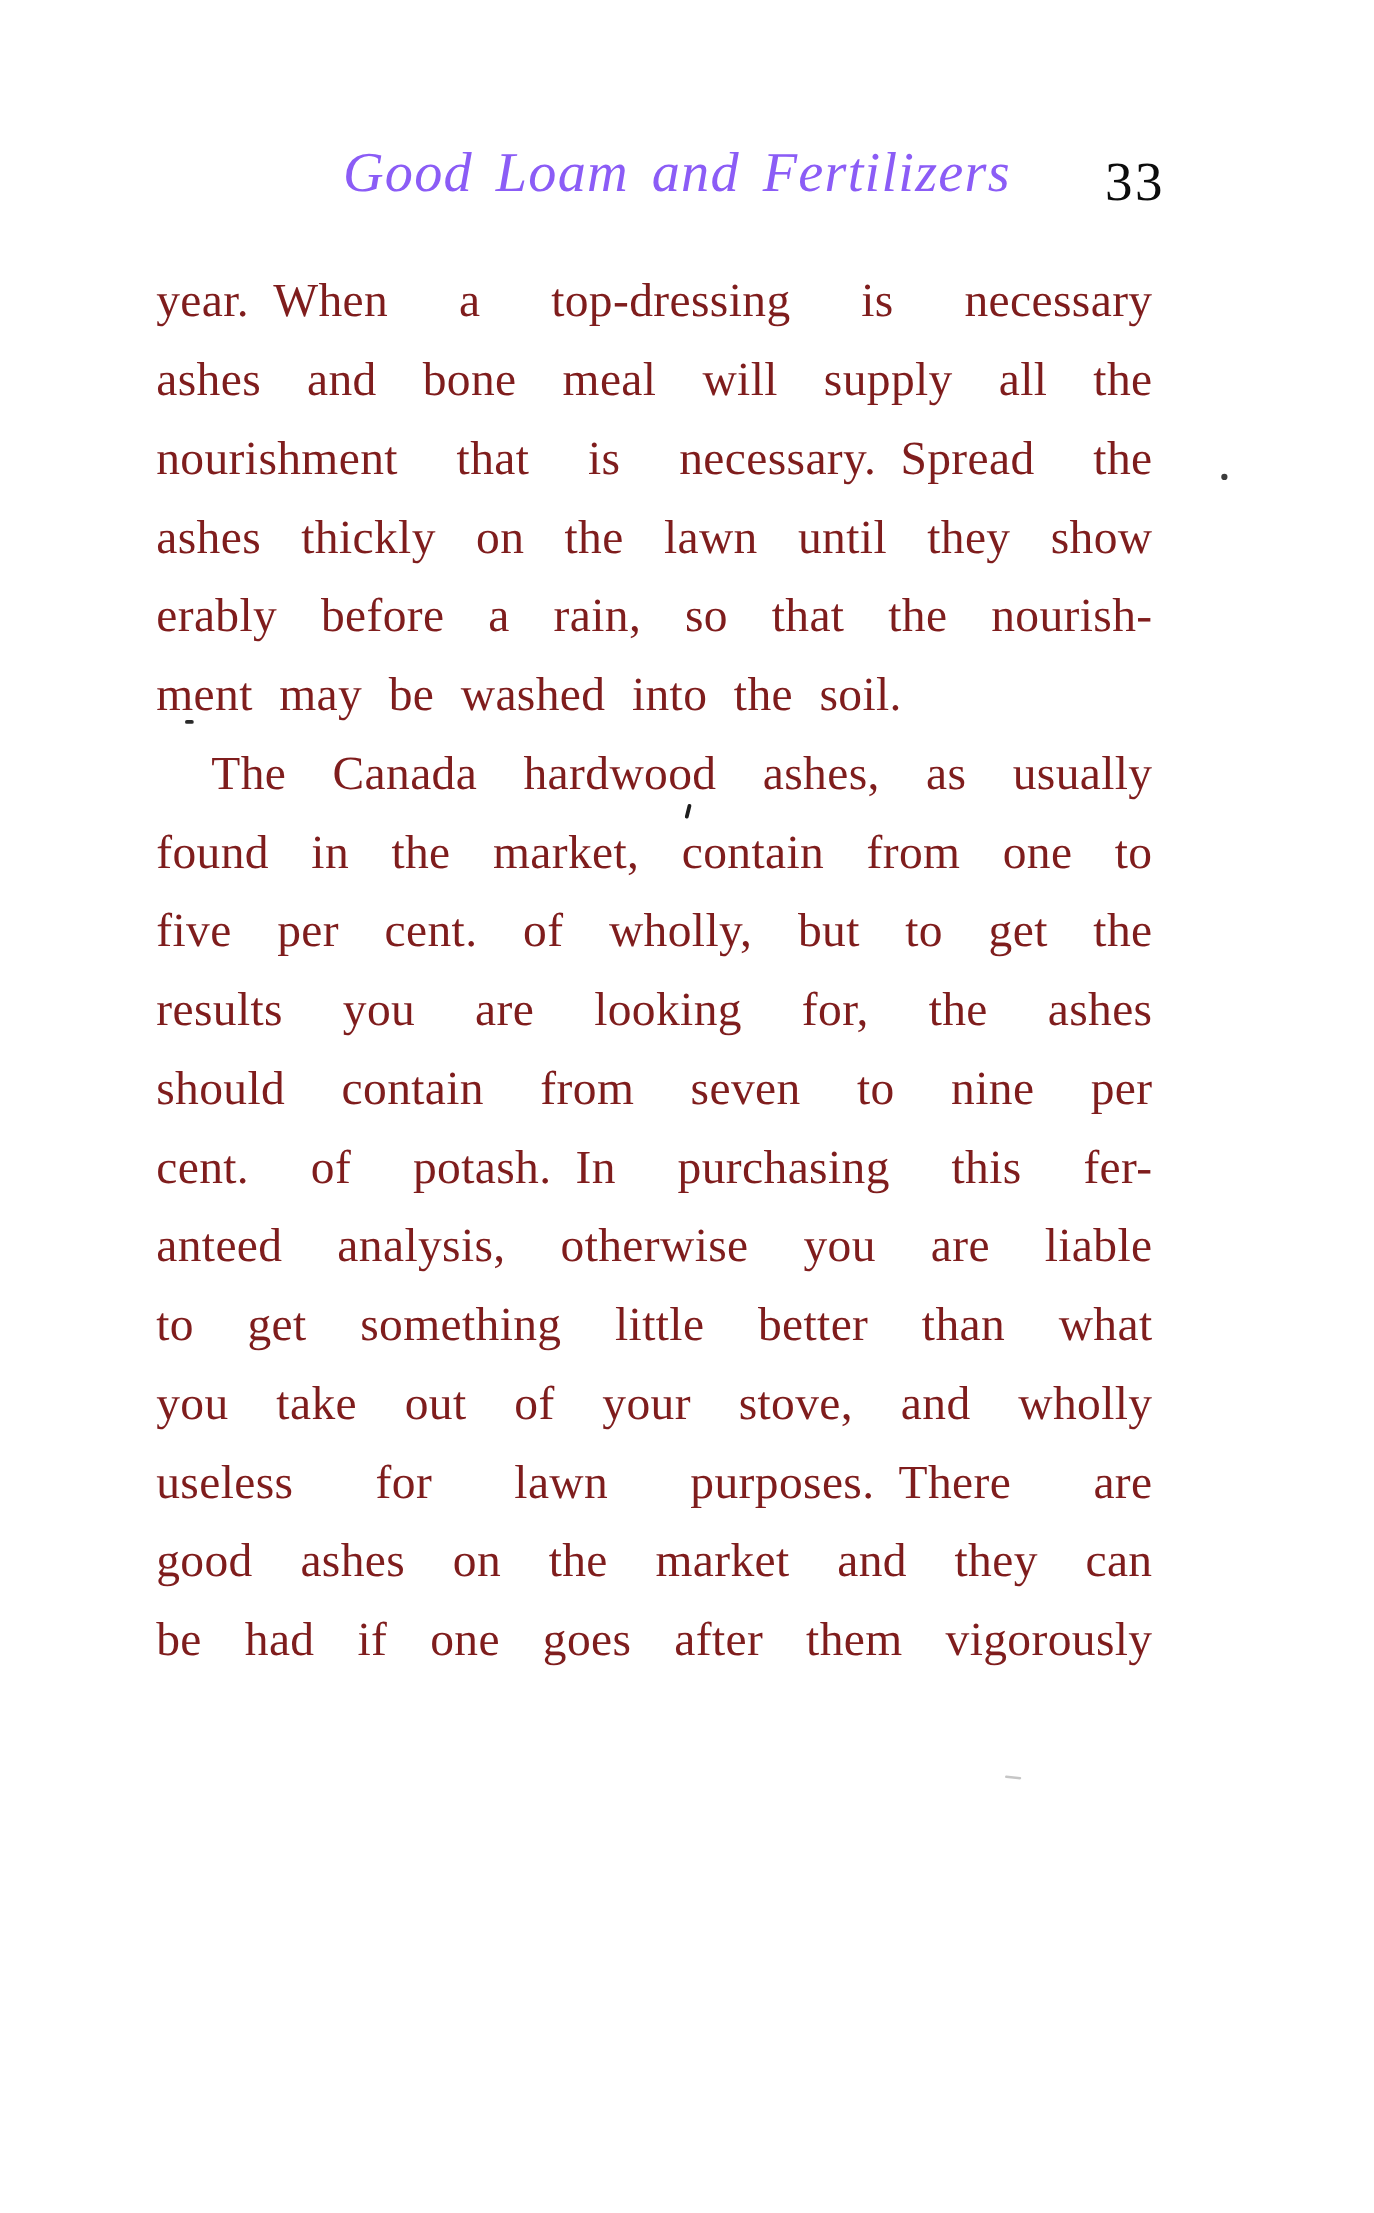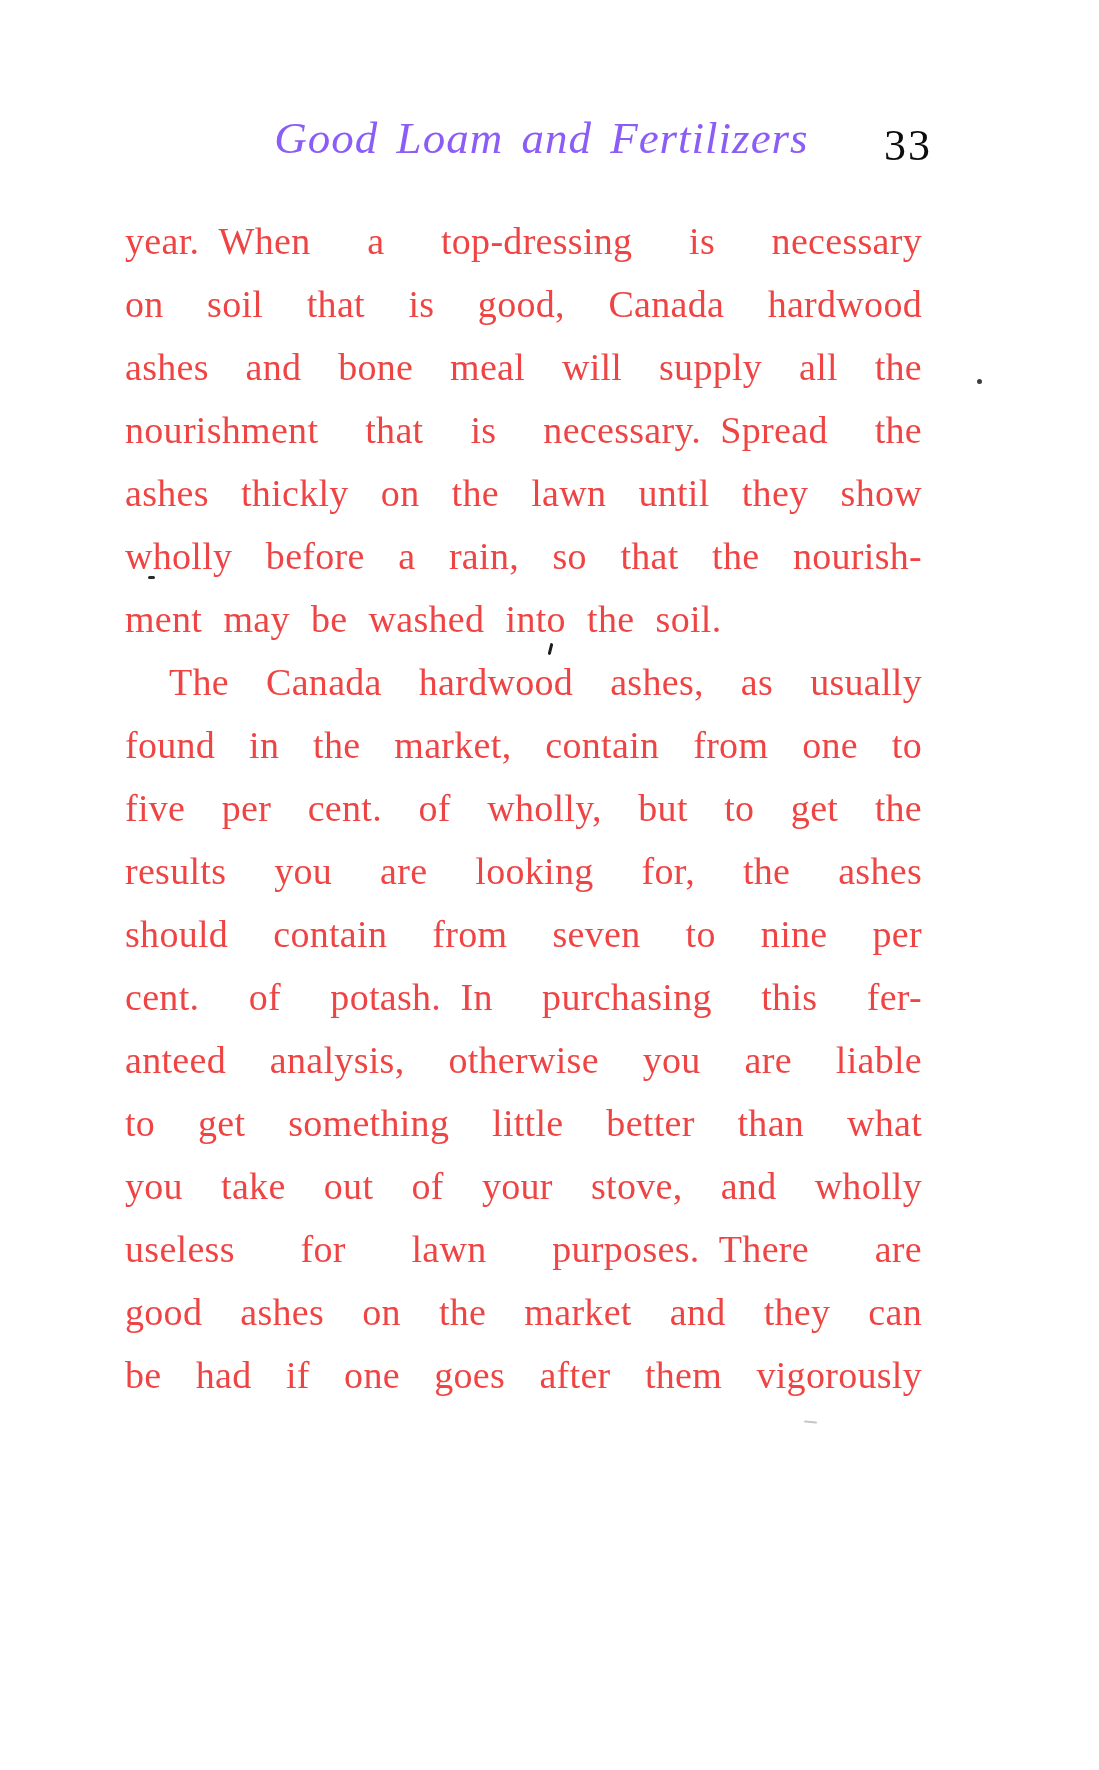--- a/index.html
+++ b/index.html
@@ -54,21 +54,21 @@
   .line {
     height: 63px;
     line-height: 63px;
     font-size: 38px;
     letter-spacing: 0.3px;
     word-spacing: 0.04em;
     text-align: justify;
     text-align-last: justify;
     overflow: visible;
     white-space: normal;
-    color: #ef4444;
+    color: #7f1d1d;
   }
   .line.para-end {
     text-align: right;
     text-align-last: left;
     word-spacing: 0.3em;
   }
   .line.indent {
     padding-left: 44px;
     box-sizing: border-box;
   }
@@ -104,25 +104,24 @@
 </head>
 <body>
 
 <div class="page-header">
   <div class="running-title">Good Loam and Fertilizers</div>
   <div class="page-number">33</div>
 </div>
 
 <div class="text-block">
   <div class="line">year. When a top-dressing is necessary</div>
-  <div class="line">on soil that is good, Canada hardwood</div>
   <div class="line">ashes and bone meal will supply all the</div>
   <div class="line">nourishment that is necessary. Spread the</div>
   <div class="line">ashes thickly on the lawn until they show</div>
-  <div class="line">wholly before a rain, so that the nourish-</div>
+  <div class="line">erably before a rain, so that the nourish-</div>
   <div class="line para-end">ment may be washed into the soil.</div>
   <div class="line indent">The Canada hardwood ashes, as usually</div>
   <div class="line">found in the market, contain from one to</div>
   <div class="line">five per cent. of wholly, but to get the</div>
   <div class="line">results you are looking for, the ashes</div>
   <div class="line">should contain from seven to nine per</div>
   <div class="line">cent. of potash. In purchasing this fer-</div>
   <div class="line">anteed analysis, otherwise you are liable</div>
   <div class="line">to get something little better than what</div>
   <div class="line">you take out of your stove, and wholly</div>

